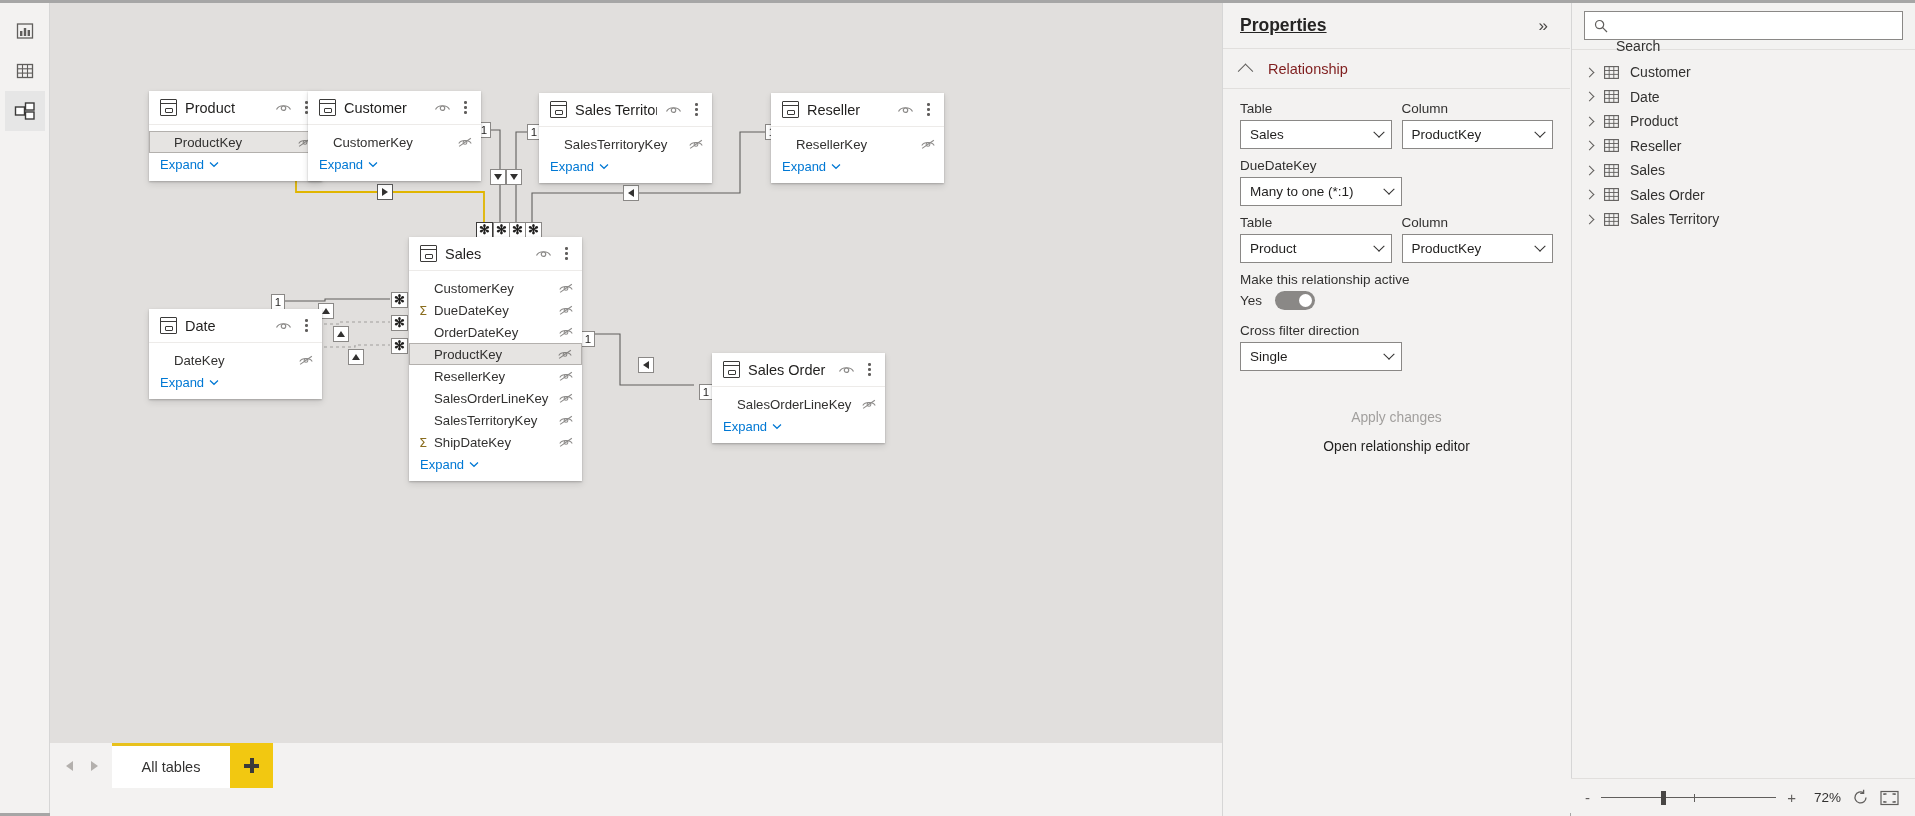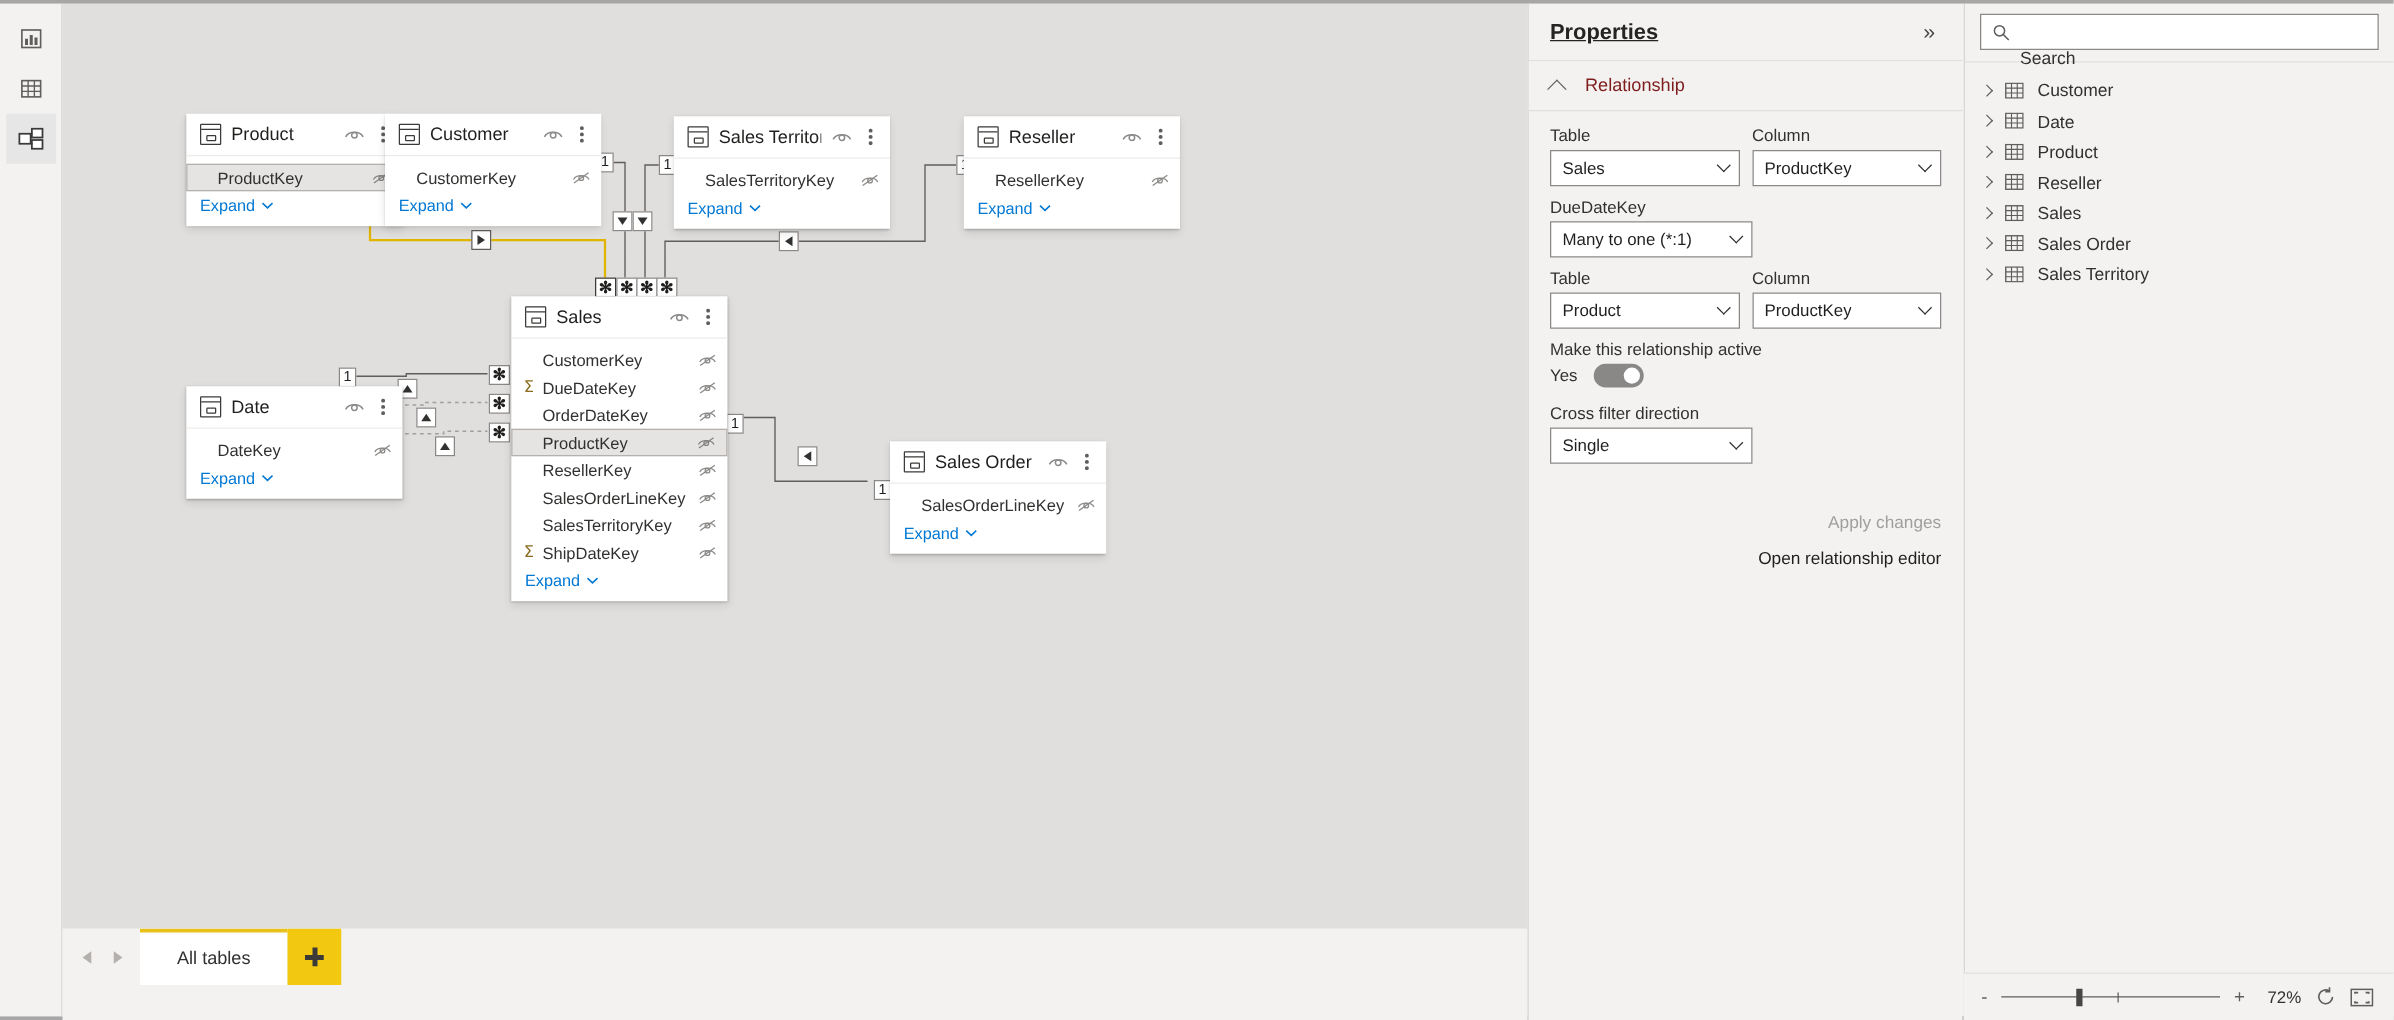--- a/index.html
+++ b/index.html
@@ -249,21 +249,21 @@
     width: 40px; height: 19px; border-radius: 10px;
     background: #8a8886;
     position: relative; cursor: pointer;
   }
   .tgl .knob {
     position: absolute; right: 3px; top: 3px;
     width: 13px; height: 13px; border-radius: 50%; background: #ffffff;
   }
   .props-actions {
     padding: 30px 17px 0 17px;
-    text-align: right;
+    text-align: center;
   }
   .apply-changes { font-size: 13.8px; color: #a19f9d; margin-bottom: 14px; }
   .open-editor { font-size: 13.8px; color: #201f1e; cursor: pointer; }
 
   
   .fields {
     position: absolute;
     left: 1571px; top: 0;
     width: 344px; height: 813px;
     background: #f3f2f1;

